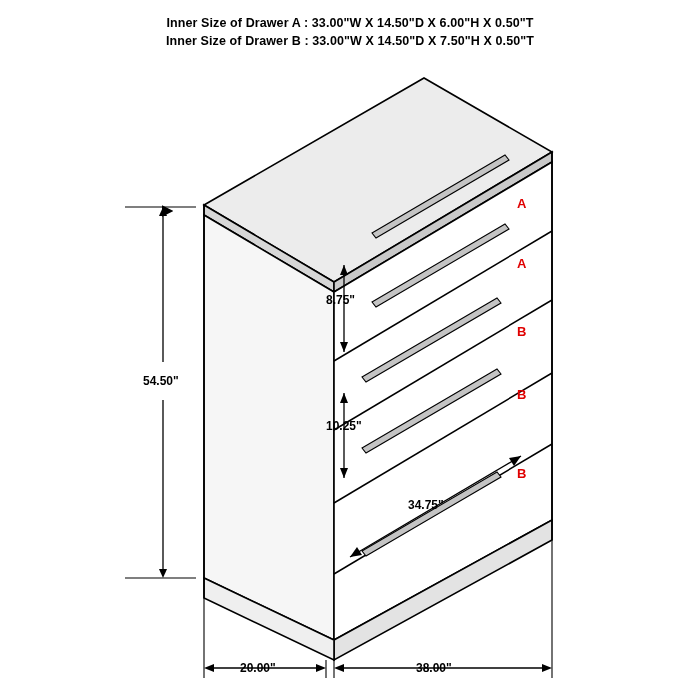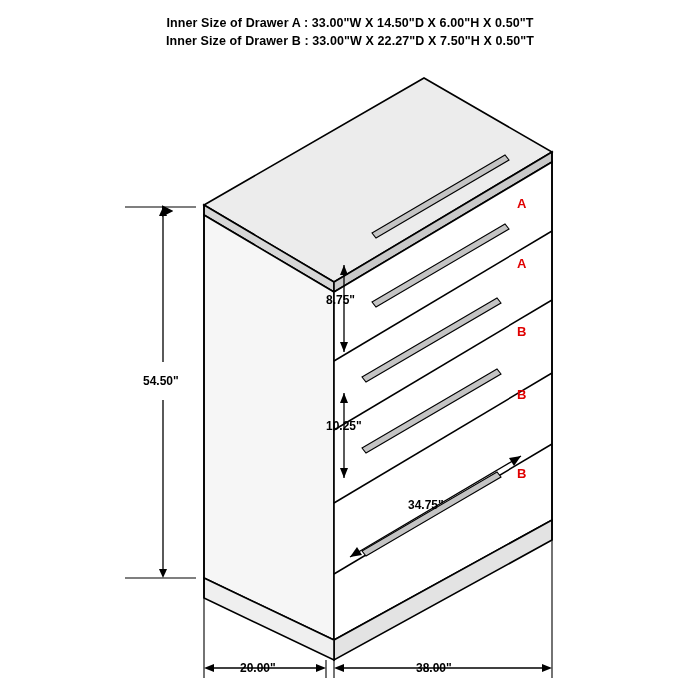--- a/index.html
+++ b/index.html
@@ -57,21 +57,21 @@
     white-space: nowrap;
   }
 </style>
 </head>
 <body>
 
 <div id="stage">
 
   <div class="title-block">
     <span class="title-line">Inner Size of Drawer A : 33.00"W X 14.50"D X 6.00"H X 0.50"T</span>
-    <span class="title-line">Inner Size of Drawer B : 33.00"W X 22.27"D X 7.50"H X 0.50"T</span>
+    <span class="title-line">Inner Size of Drawer B : 33.00"W X 14.50"D X 7.50"H X 0.50"T</span>
   </div>
 
   <svg id="drawing" viewBox="0 0 700 700">
     <defs>
       <marker id="arrU" markerWidth="9" markerHeight="9" refX="4.5" refY="8" orient="auto">
         <path d="M4.5,0 L0,9 L9,9 Z" fill="#000"></path>
       </marker>
       <marker id="arrStart" markerWidth="10" markerHeight="10" refX="9" refY="5" orient="auto">
         <path d="M0,5 L10,0 L10,10 Z" fill="#000"></path>
       </marker>

